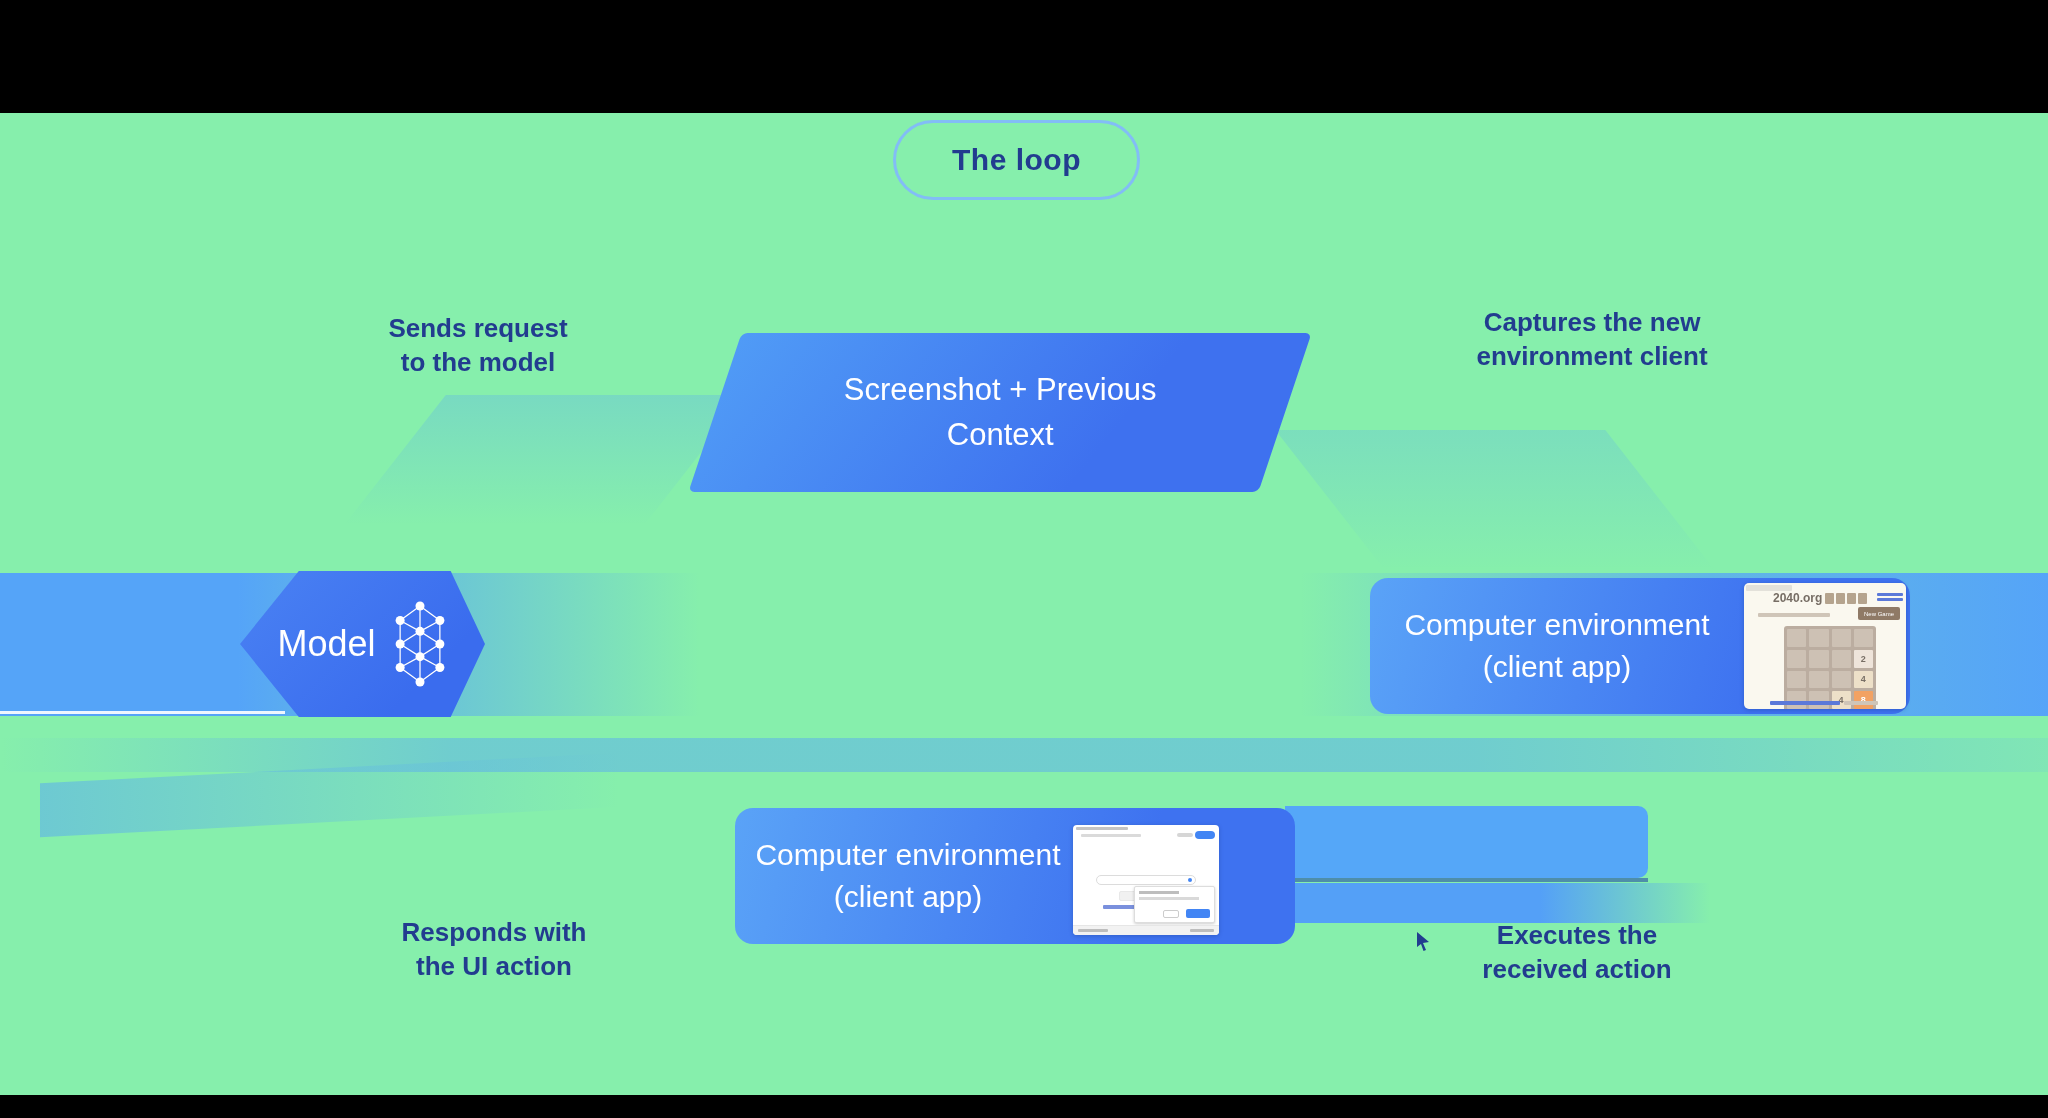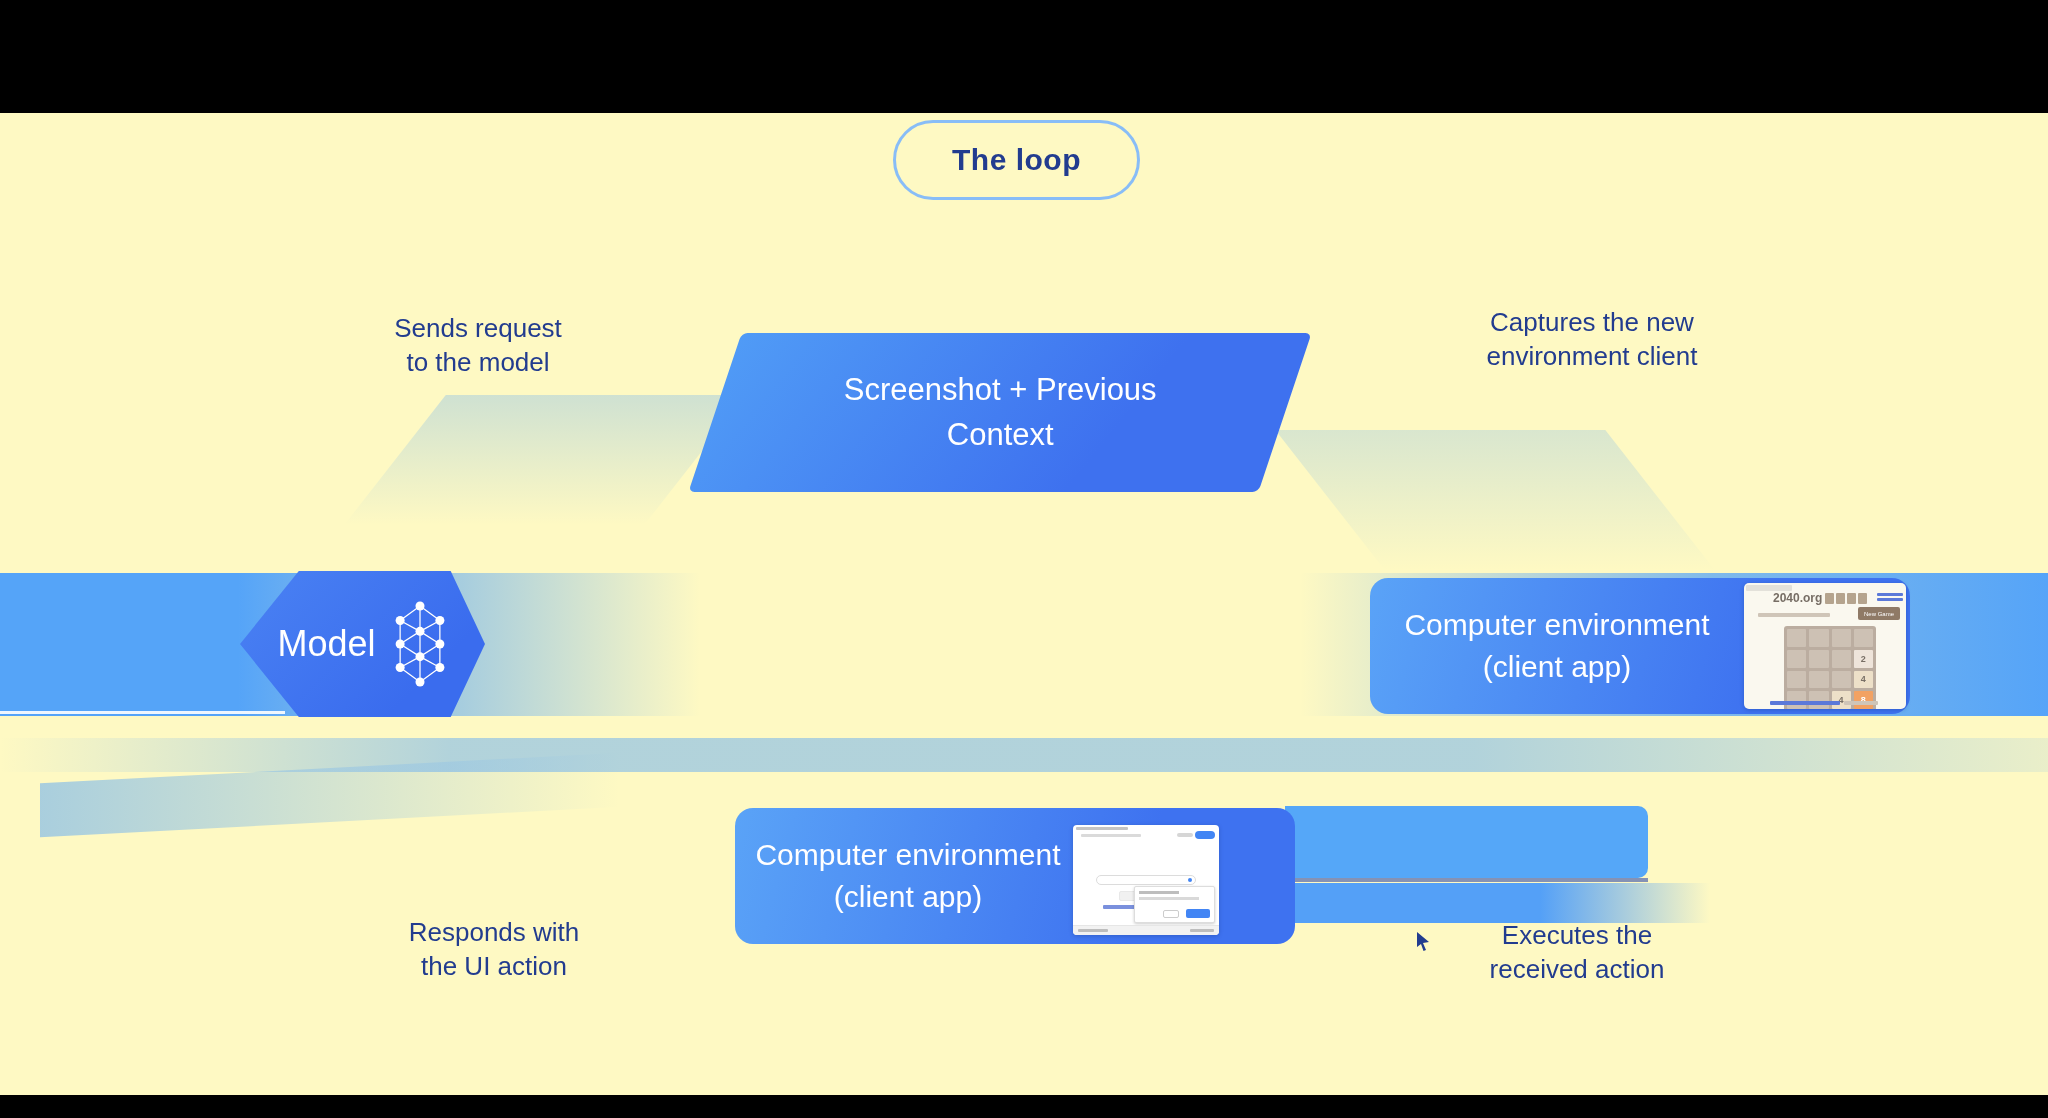--- a/index.html
+++ b/index.html
@@ -1,21 +1,21 @@
 <!DOCTYPE html>
 <html><head>
 <meta charset="utf-8">
 <style>
   html,body{margin:0;padding:0;background:#000;}
   body{width:2048px;height:1118px;position:relative;font-family:"Liberation Sans",sans-serif;overflow:hidden;}
   .stage{position:absolute;inset:0;}
   .bar{position:absolute;left:0;width:2048px;background:#000;}
   .bar.top{top:0;height:113px;}
   .bar.bottom{top:1095px;height:23px;}
-  .field{position:absolute;left:0;top:113px;width:2048px;height:982px;background:#fef9c3;overflow:hidden;}
+  .field{position:absolute;left:0;top:113px;width:2048px;height:982px;background:#86efac;overflow:hidden;}
 
   
   .band{position:absolute;pointer-events:none;}
   .bandA-left{left:0;top:460px;width:700px;height:143px;
     background:linear-gradient(90deg,#55A4F8 0%,#55A4F8 34%,rgba(85,164,248,0) 100%);}
   .bandA-right{left:1300px;top:460px;width:748px;height:143px;
     background:linear-gradient(270deg,#55A4F8 0%,rgba(85,164,248,0.75) 45%,rgba(85,164,248,0) 100%);}
   .white-line{left:0;top:598px;width:285px;height:3px;background:rgba(255,255,255,.9);}
   .bandB{left:0;top:625px;width:2048px;height:34px;
     background:linear-gradient(90deg,rgba(85,164,248,0) 0%,rgba(85,164,248,.45) 22%,rgba(85,164,248,.45) 72%,rgba(85,164,248,.12) 100%);}
@@ -29,21 +29,21 @@
     background:linear-gradient(180deg,rgba(85,164,248,.22),rgba(85,164,248,0));}
   .diag3{left:40px;top:655px;width:580px;height:54px;transform:skewY(-3deg);
     background:linear-gradient(90deg,rgba(85,164,248,.5),rgba(85,164,248,0));}
 
   
   .pill{position:absolute;left:893px;top:7px;width:247px;height:80px;border:3px solid rgba(130,185,250,.95);
     border-radius:44px;display:flex;align-items:center;justify-content:center;box-sizing:border-box;}
   .pill span{color:#223C8F;font-size:30px;font-weight:700;letter-spacing:.5px;}
 
   
-  .lbl{position:absolute;width:320px;text-align:center;color:#223C8F;font-size:26px;font-weight:400;line-height:1.3;}
+  .lbl{position:absolute;width:320px;text-align:center;color:#223C8F;font-size:26px;font-weight:700;line-height:1.3;}
   .lbl-tl{left:318px;top:199px;}
   .lbl-tr{left:1432px;top:193px;}
   .lbl-bl{left:334px;top:803px;}
   .lbl-br{left:1417px;top:806px;}
 
   
   .context{position:absolute;left:715px;top:220px;width:570px;height:159px;transform:skewX(-18.5deg);
     background:linear-gradient(115deg,#509BF6 0%,#3E71EF 70%);border-radius:6px;
     display:flex;align-items:center;justify-content:center;}
   .context .inner{transform:skewX(18.5deg);color:#fff;font-size:31px;line-height:1.45;text-align:center;font-weight:400;}

